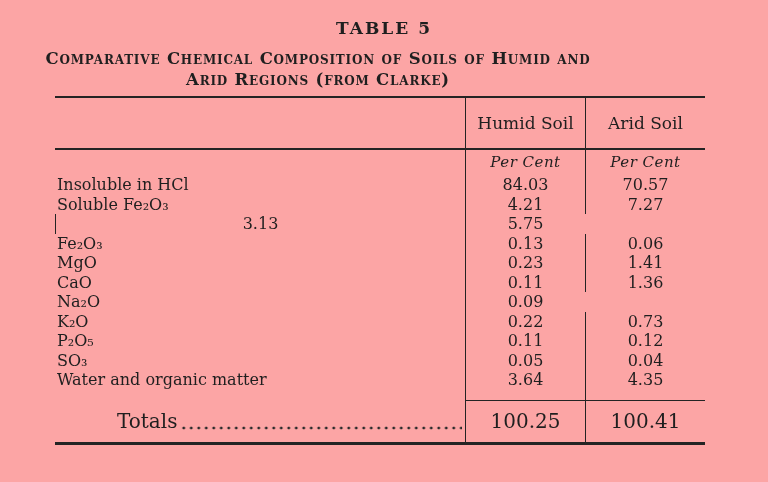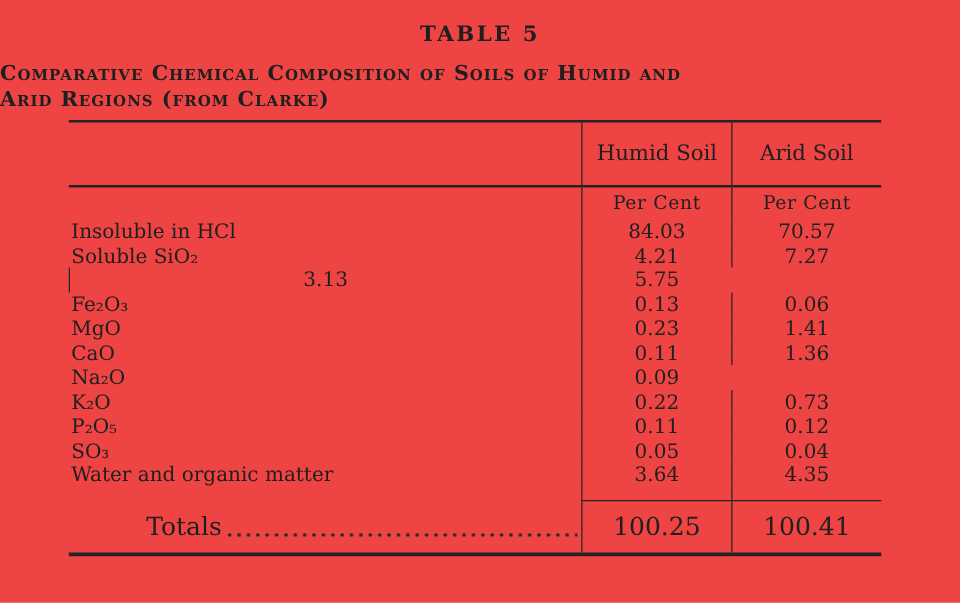--- a/index.html
+++ b/index.html
@@ -1,37 +1,38 @@
 <!DOCTYPE html>
 <html><head>
 <meta charset="utf-8">
 <style>
   html, body { margin: 0; padding: 0; }
   .page {
     position: relative;
     width: 768px;
     height: 482px;
-    background: #ef4444;
+    background: #fca5a5;
     font-family: "DejaVu Serif", "Liberation Serif", serif;
     color: #1f1f1f;
     overflow: hidden;
   }
   .table-number {
     position: absolute;
     top: 18px; left: 0;
     width: 768px;
     text-align: center;
     font-size: 17px;
     font-weight: 600;
     letter-spacing: 2px;
   }
   .caption {
     position: absolute;
     left: 0;
     width: 636px;
+    text-align: center;
     font-variant: small-caps;
     font-size: 16.5px;
     font-weight: 600;
     letter-spacing: 0.8px;
     line-height: 20px;
   }
   .caption-1 { top: 49px; }
   .caption-2 { top: 70px; }
 
   .data-table {
@@ -52,20 +53,21 @@
   }
   .header-row { height: 50px; border-bottom: 2px solid #242424; }
   .header-row .vcell {
     display: flex;
     align-items: center;
     justify-content: center;
     font-size: 17px;
   }
   .unit-row { height: 25px; }
   .unit-row .vcell {
+    font-style: italic;
     font-size: 15px;
     line-height: 25px;
     letter-spacing: 0.5px;
   }
   .data-row { height: 19.5px; font-size: 16px; }
   .data-row .vcell { line-height: 19.5px; }
   .label-cell {
     display: flex;
     padding-left: 2px;
     line-height: 19.5px;
@@ -122,21 +124,21 @@
     <div class="trow data-row">
       <div class="label-cell">
           <span>Insoluble in HCl</span>
           <span class="leader"></span>
         </div>
       <div class="vcell">84.03</div>
       <div class="vcell">70.57</div>
     </div>
     <div class="trow data-row">
       <div class="label-cell">
-          <span>Soluble SiO₂</span>
+          <span>Soluble Fe₂O₃</span>
           <span class="leader"></span>
         </div>
       <div class="vcell">4.21</div>
       <div class="vcell">7.27</div>
     </div>
     <div class="trow data-row">
       <div class="vcell">3.13</div>
       <div class="vcell">5.75</div>
     </div>
     <div class="trow data-row">

